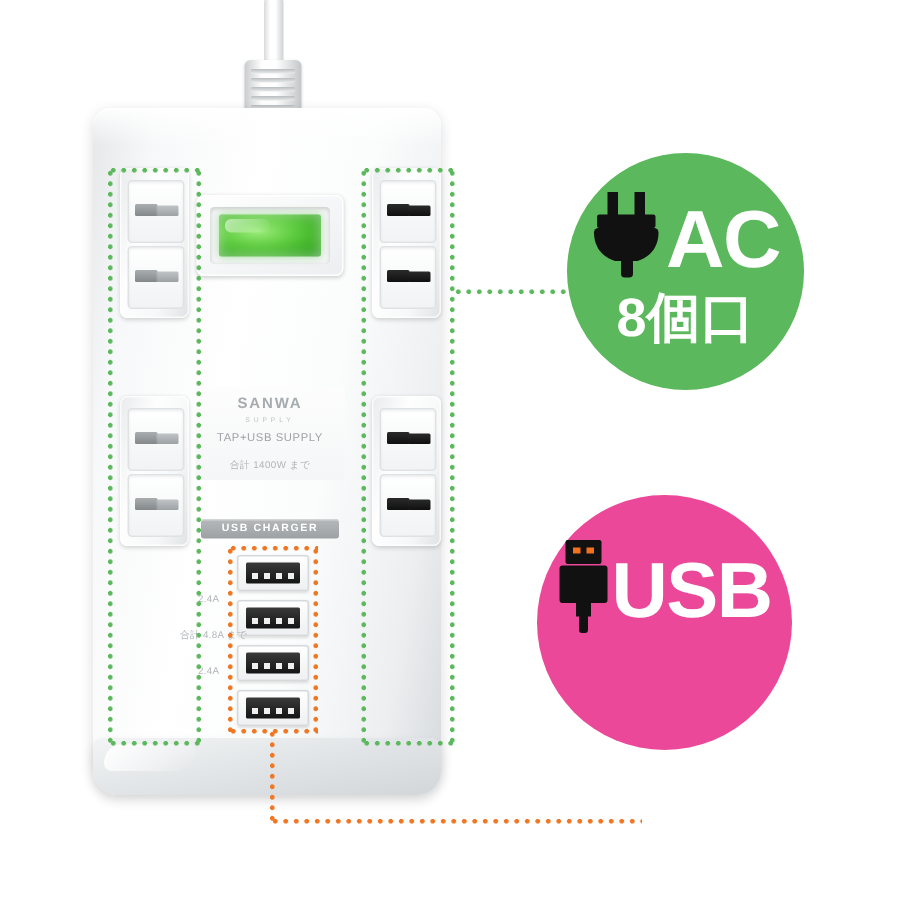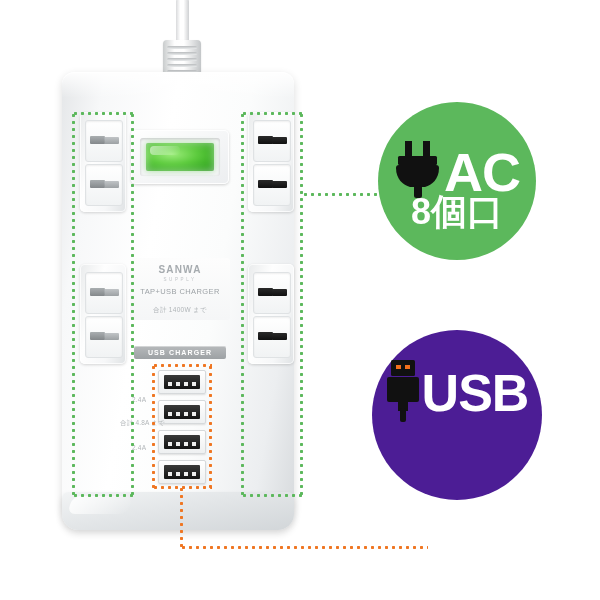--- a/index.html
+++ b/index.html
@@ -170,26 +170,26 @@
   .dot-h{position:absolute;height:3px;background-repeat:repeat-x;}
   .dot-v{position:absolute;width:3px;background-repeat:repeat-y;}
   .g-h{background-image:radial-gradient(circle,#5cb85c 1.4px,transparent 1.5px);background-size:7px 3px;}
   .g-v{background-image:radial-gradient(circle,#5cb85c 1.4px,transparent 1.5px);background-size:3px 7px;}
   .o-h{background-image:radial-gradient(circle,#ef7622 1.4px,transparent 1.5px);background-size:7px 3px;}
   .o-v{background-image:radial-gradient(circle,#ef7622 1.4px,transparent 1.5px);background-size:3px 7px;}
 
   
   .badge{position:absolute;border-radius:50%;}
   .badge-ac{left:378px;top:102px;width:158px;height:158px;background:#5cb85c;}
-  .badge-usb{left:372px;top:330px;width:170px;height:170px;background:#4c1d95;}
+  .badge-usb{left:358px;top:330px;width:170px;height:170px;background:#ec4899;}
   .badge-row{
     position:absolute;left:0;width:100%;display:flex;
     align-items:center;justify-content:center;
   }
-  .badge-ac .badge-row{top:39px;}
+  .badge-ac .badge-row{top:26px;}
   .badge-usb .badge-row{top:30px;}
   .badge-main{
     font-size:54px;font-weight:bold;color:#ffffff;letter-spacing:-1px;
     line-height:1;
   }
   .badge-usb .badge-main{font-size:52px;}
   .badge-sub{
     position:absolute;left:0;width:100%;text-align:center;
     color:#ffffff;font-weight:bold;line-height:1;
   }
@@ -267,21 +267,21 @@
 
   <div class="switch-frame">
     <div class="switch-well">
       <div class="switch-lamp"></div>
     </div>
   </div>
 
   <div class="label-plate">
     <div class="brand">SANWA</div>
     <div class="brand-sub">SUPPLY</div>
-    <div class="model">TAP+USB CHARGER</div>
+    <div class="model">TAP+USB SUPPLY</div>
     <div class="watt">合計 1400W まで</div>
   </div>
 
   <div class="usb-bar">
     <span>USB CHARGER</span>
   </div>
 
   <div class="usb-stack">
     <div class="usb-port">
         <i></i>

